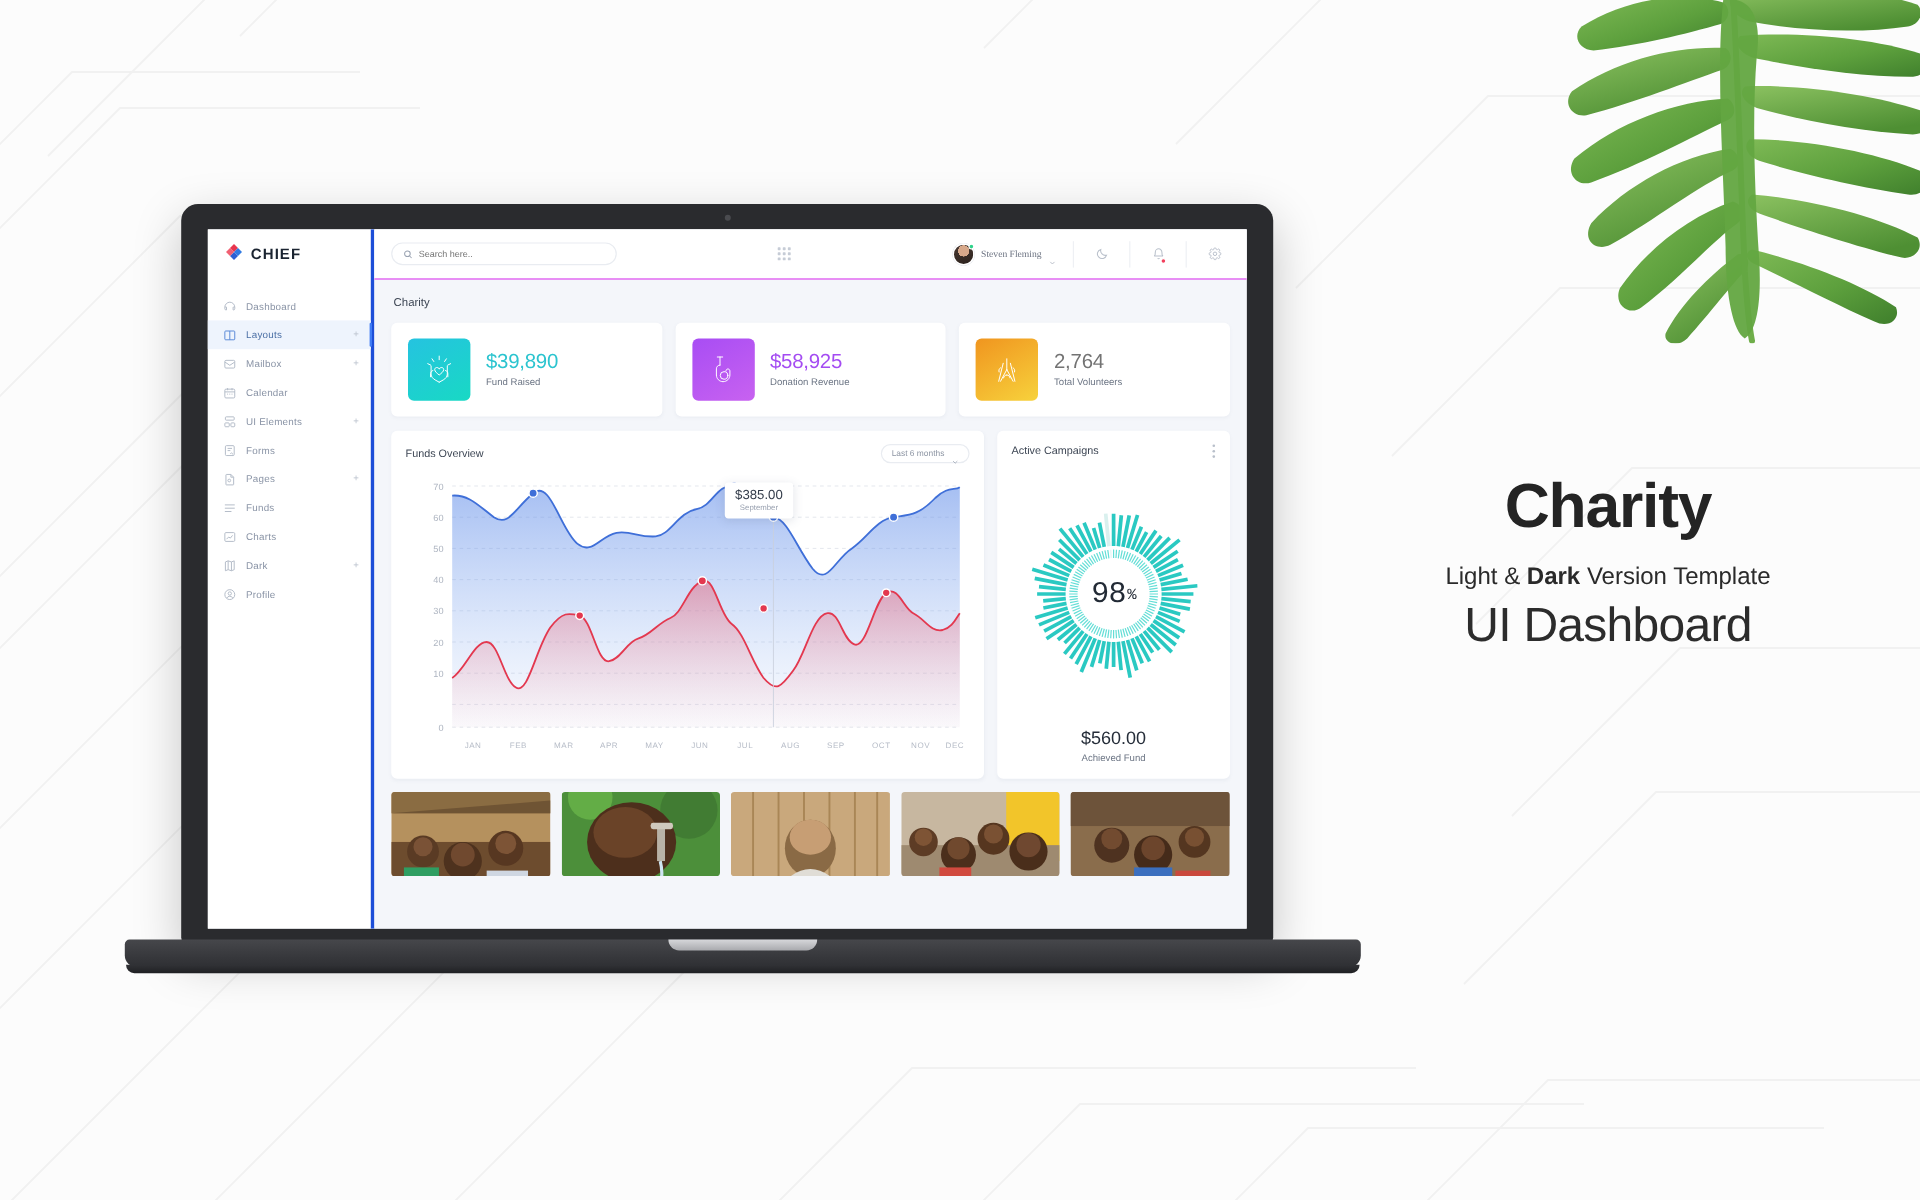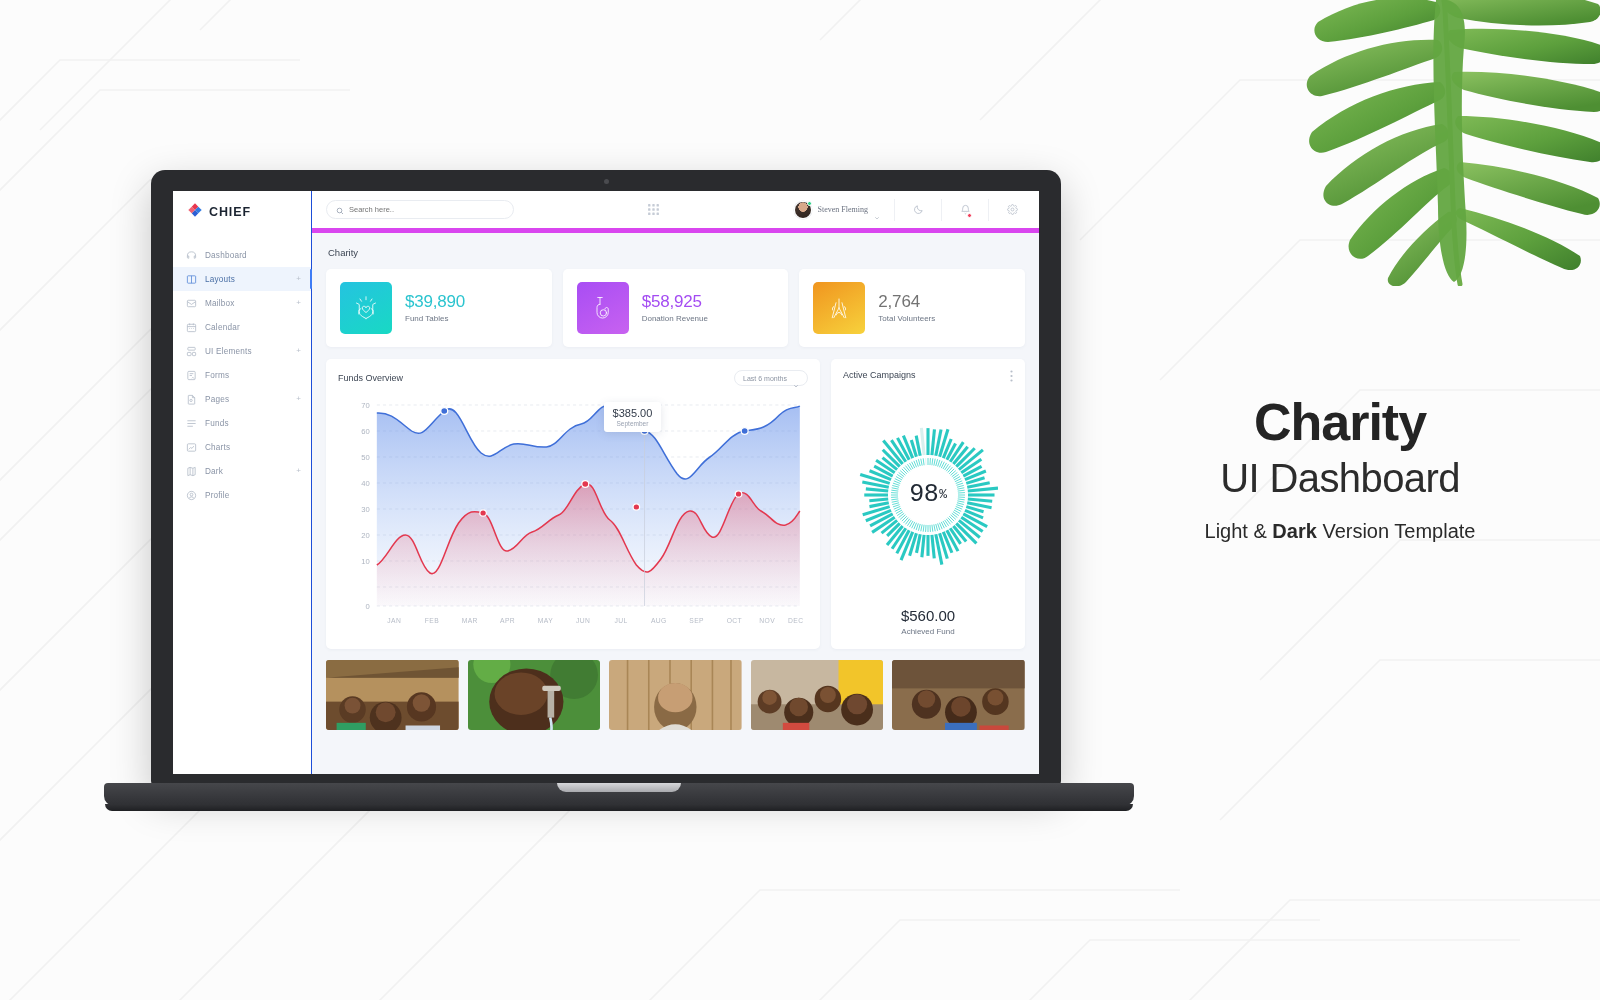--- a/index.html
+++ b/index.html
@@ -77,21 +77,21 @@
     filter: blur(0.3px);
   }
 
   
   #app { display: flex; width: 866px; height: 583px; background: #f4f6fa; }
 
   
   #sidebar {
     width: 139px; background: #ffffff; flex: 0 0 139px;
     display: flex; flex-direction: column;
-    border-right: 1px solid #1d4ed8;
+    border-right: 3px solid #1d4ed8;
   }
   #brand { display: flex; align-items: center; gap: 6px; padding: 14px 0 14px 14px; height: 42px; }
   #brand-text { font-size: 12.5px; font-weight: 700; letter-spacing: 0.9px; color: #1b2431; }
   #nav { padding-top: 10px; }
   .nav-item {
     display: flex; align-items: center;
     height: 24px; padding: 0 10px 0 13px;
     gap: 8px; position: relative; cursor: pointer;
   }
   .nav-item .nav-label {
@@ -108,21 +108,21 @@
   .nav-ico { width: 11px; height: 11px; flex: 0 0 11px; color: #b4bcc8; }
   .nav-item.active .nav-ico { color: #5b8bd8; }
   .nav-ico svg { width: 11px; height: 11px; display: block; }
 
   
   #main { flex: 1; display: flex; flex-direction: column; background: #f4f6fa; min-width: 0; }
 
   
   #topbar {
     height: 42px; background: #fff; display: flex; align-items: center;
-    padding: 0 14px; gap: 10px; border-bottom: 5px solid #d946ef;
+    padding: 0 14px; gap: 10px; border-bottom: 1px solid #d946ef;
   }
   #search-box {
     width: 188px; height: 19px; border: 1px solid #e9ecf1; border-radius: 10px;
     display: flex; align-items: center; gap: 5px; padding: 0 9px; background: #fff;
   }
   #search-input {
     border: none; outline: none; font-size: 7.5px; color: #9aa3b2;
     font-family: "Liberation Sans", sans-serif; background: transparent; width: 100%;
   }
   .tb-spacer { flex: 1; }
@@ -487,21 +487,21 @@
                     <path d="M20 19c-1.6-2.2-5-1.6-5 1 0 2.2 3 4.4 5 6 2-1.6 5-3.8 5-6 0-2.6-3.4-3.2-5-1z"></path>
                     <path d="M11 16v9c0 3 2 5 4.5 6.5L20 34"></path>
                     <path d="M29 16v9c0 3-2 5-4.5 6.5L20 34"></path>
                     <path d="M13 21c-1.6.5-2.6 1.8-2.6 3.4V28"></path>
                     <path d="M27 21c1.6.5 2.6 1.8 2.6 3.4V28"></path>
                     <path d="M20 9v-4M14 11l-2-3M26 11l2-3M10.5 15l-3.2-1.6M29.5 15l3.2-1.6"></path>
                   </svg>
                 </div>
                 <div>
                   <div class="stat-val" style="color:#2bc4cf">$39,890</div>
-                  <div class="stat-lbl">Fund Tables</div>
+                  <div class="stat-lbl">Fund Raised</div>
                 </div>
               </div>
 
               <div class="stat-card">
                 <div class="stat-ico" style="background:linear-gradient(150deg,#a84df4,#c862f0)">
                   <svg viewBox="0 0 40 40" stroke-linecap="round" stroke-linejoin="round">
                     <path d="M16 6v9"></path>
                       <path d="M13 6h6"></path>
                     <path d="M16 15c-2.4 0-4 1.8-4 4.2V26c0 4 3.2 7.4 7.4 7.4S27 30 27 26v-4.5c0-1.2-1-2.2-2.2-2.2S22.6 20.3 22.6 21.5"></path>
                     <circle cx="20.5" cy="26.5" r="4.2"></circle>
@@ -939,15 +939,15 @@
 
       <path d="M176 8 C180 70 182 150 186 240 C188 270 190 288 192 298" stroke="#6fae4a" stroke-width="5" fill="none" stroke-linecap="round"></path>
 
       <path d="M168 14 C192 10 200 30 196 60 C192 110 194 170 198 230 C200 266 196 290 186 296 C176 290 170 260 170 220 C168 150 162 70 168 14Z" fill="#63a641" opacity="0.95"></path>
     </g>
   </svg>
 </div>
 
 <div id="marketing">
   <div id="mk-title">Charity</div>
+  <div id="mk-tag"><span>Light &amp; </span><b>Dark</b><span> Version Template</span></div>
   <div id="mk-sub">UI Dashboard</div>
-  <div id="mk-tag"><span>Light &amp; </span><b>Dark</b><span> Version Template</span></div>
 </div>
 
 </body></html>

